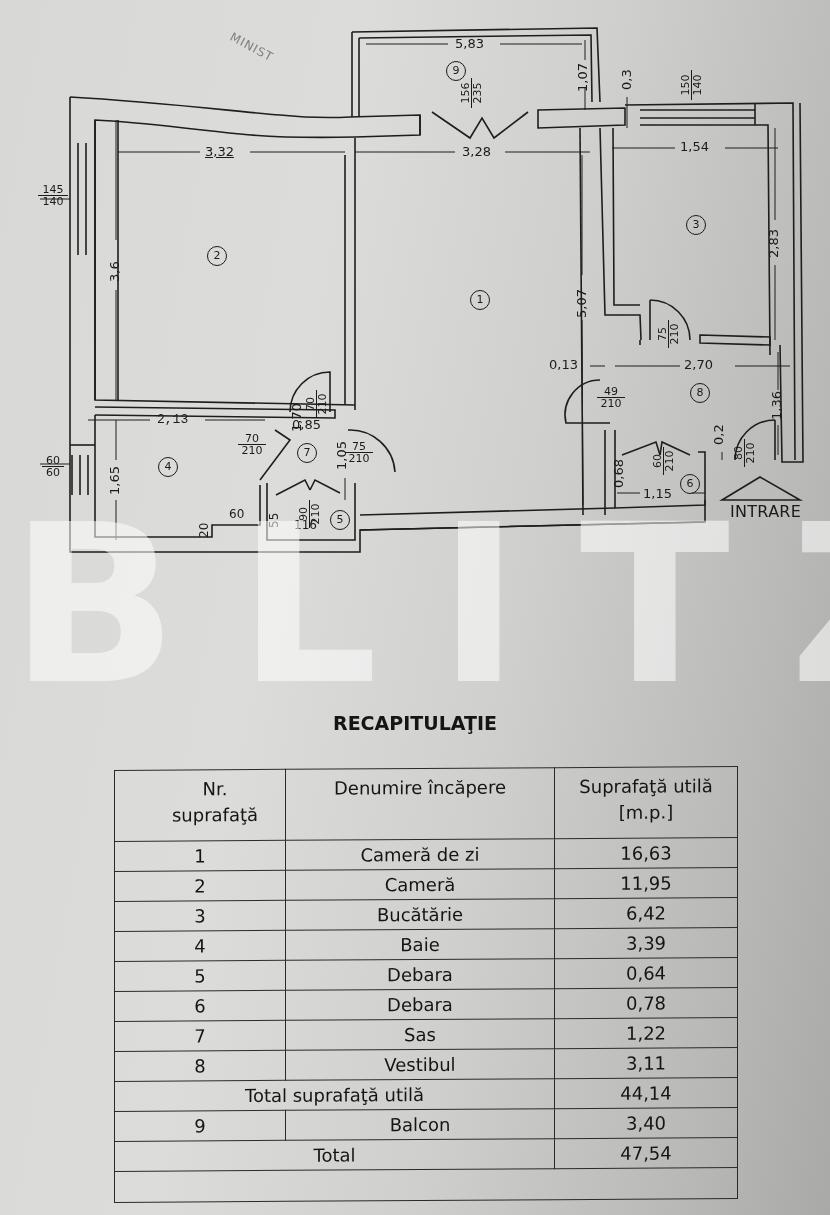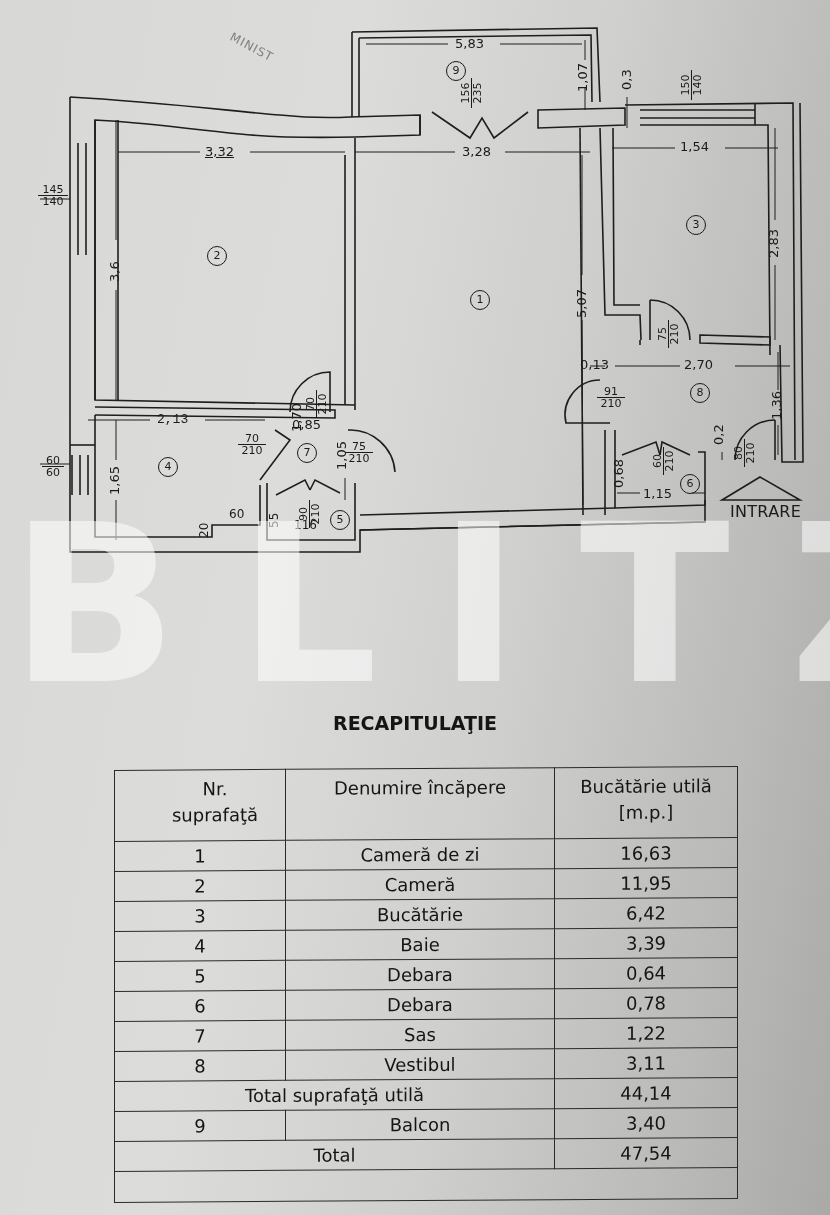--- a/index.html
+++ b/index.html
@@ -155,21 +155,21 @@
   <div class="room-id" style="left:330px;top:510px;">5</div>
   <div class="room-id" style="left:680px;top:474px;">6</div>
   <div class="room-id" style="left:297px;top:443px;">7</div>
   <div class="room-id" style="left:690px;top:383px;">8</div>
   <div class="room-id" style="left:446px;top:61px;">9</div>
 
   <div class="dim" style="left:455px;top:37px;">5,83</div>
   <div class="dim" style="left:205px;top:145px;text-decoration:underline;">3,32</div>
   <div class="dim" style="left:462px;top:145px;">3,28</div>
   <div class="dim" style="left:680px;top:140px;">1,54</div>
-  <div class="dim" style="left:580px;top:358px;">0,13</div>
+  <div class="dim" style="left:549px;top:358px;">0,13</div>
   <div class="dim" style="left:684px;top:358px;">2,70</div>
   <div class="dim" style="left:157px;top:413px;font-family:Liberation Mono, monospace;">2,13</div>
   <div class="dim" style="left:292px;top:418px;">0,85</div>
   <div class="dim" style="left:643px;top:487px;">1,15</div>
   <div class="dim" style="left:229px;top:508px;font-size:12px;">60</div>
   <div class="dim" style="left:294px;top:519px;font-size:12px;">116</div>
 
   <div class="dim v" style="left:576px;top:92px;">1,07</div>
   <div class="dim v" style="left:620px;top:90px;">0,3</div>
   <div class="dim v" style="left:108px;top:282px;">3,6</div>
@@ -194,21 +194,21 @@
   </div>
   <div class="frac" style="left:238px;top:433px;width:28px;">
     <span class="top">70</span>
       <span class="bot">210</span>
   </div>
   <div class="frac" style="left:345px;top:441px;width:28px;">
     <span class="top">75</span>
       <span class="bot">210</span>
   </div>
   <div class="frac" style="left:597px;top:386px;width:28px;">
-    <span class="top">91</span>
+    <span class="top">49</span>
       <span class="bot">210</span>
   </div>
 
   <div class="frac v" style="left:460px;top:108px;width:30px;">
     <span class="top">156</span>
       <span class="bot">235</span>
   </div>
   <div class="frac v" style="left:680px;top:100px;width:30px;">
     <span class="top">150</span>
       <span class="bot">140</span>
@@ -245,21 +245,21 @@
 
 <table class="recap">
   <thead>
     <tr>
       <th class="c1">
         <span>Nr.</span><br>
         <span>suprafaţă</span>
       </th>
       <th class="c2">Denumire încăpere</th>
       <th>
-        <span>Bucătărie utilă</span><br>
+        <span>Suprafaţă utilă</span><br>
         <span>[m.p.]</span>
       </th>
     </tr>
   </thead>
   <tbody>
     <tr>
       <td>1</td>
       <td>Cameră de zi</td>
       <td>16,63</td>
     </tr>

